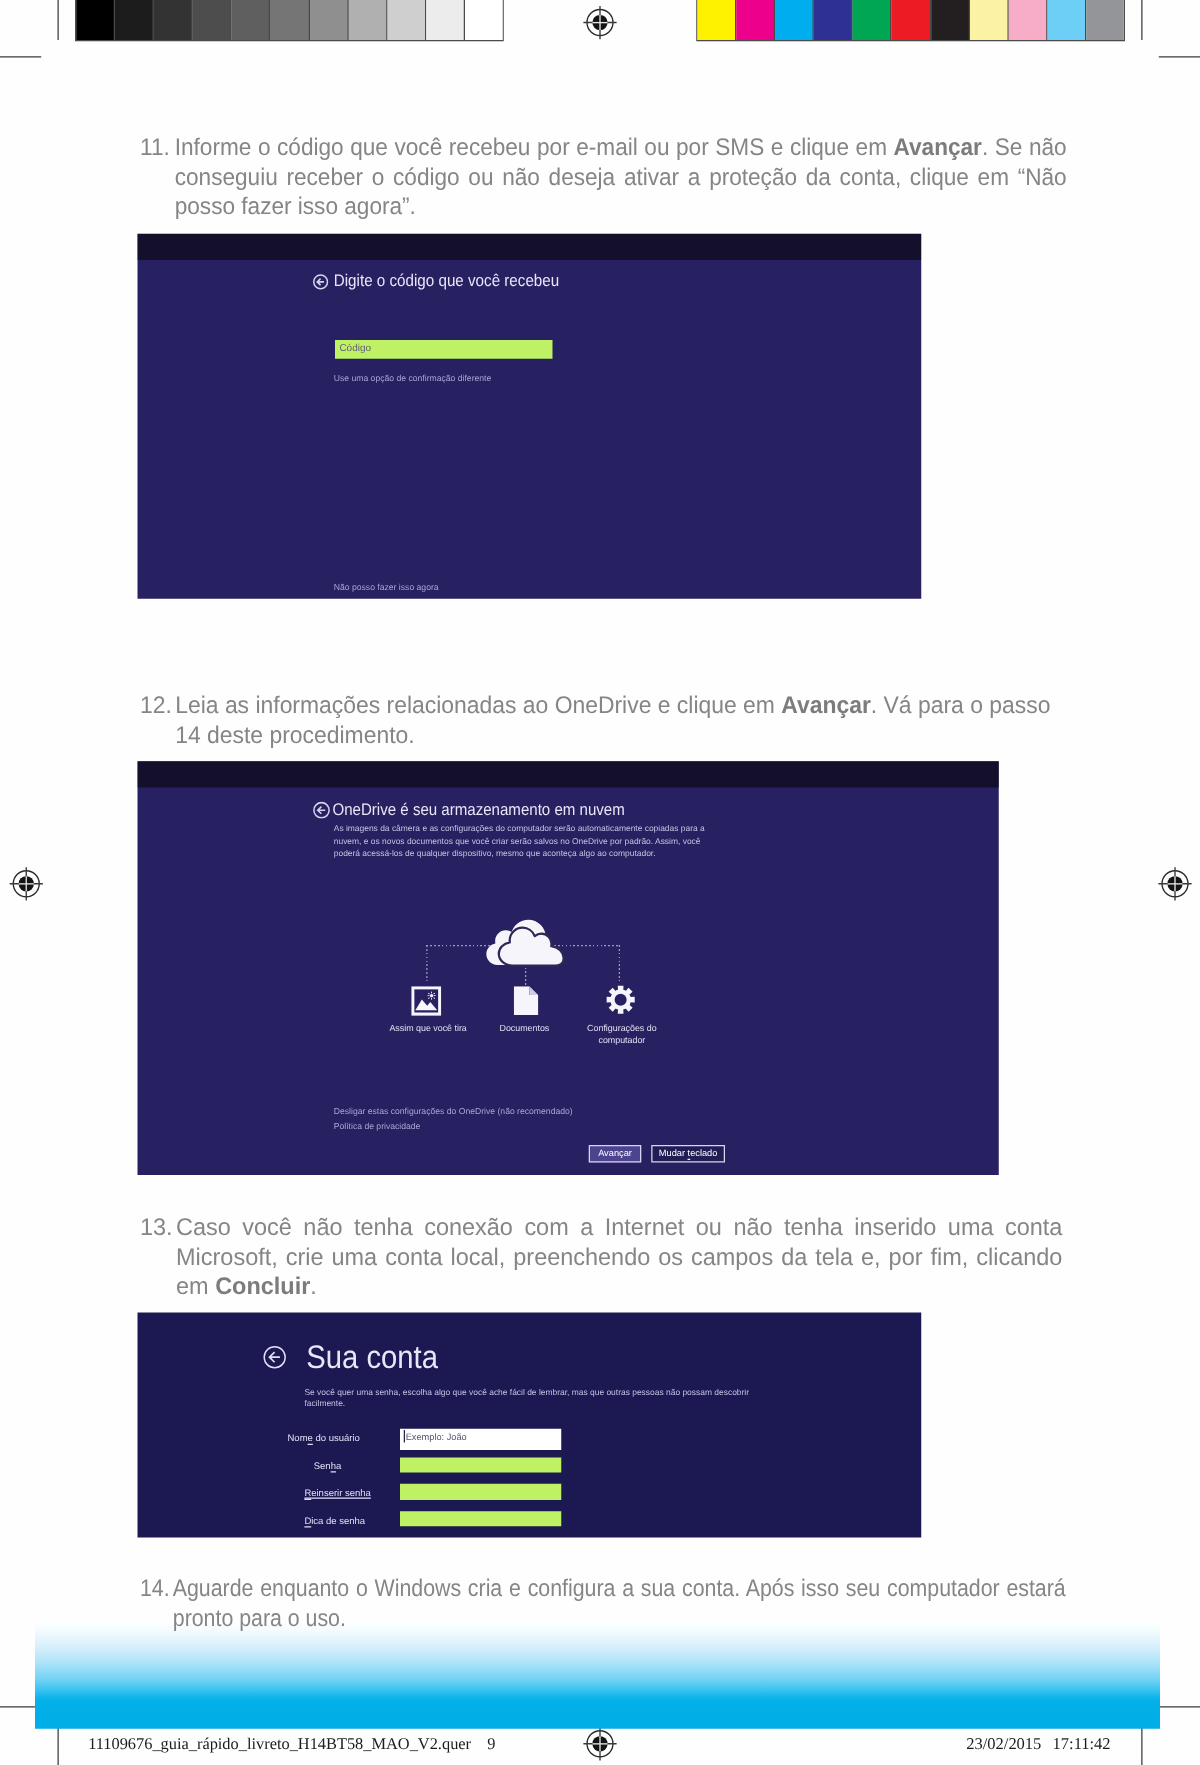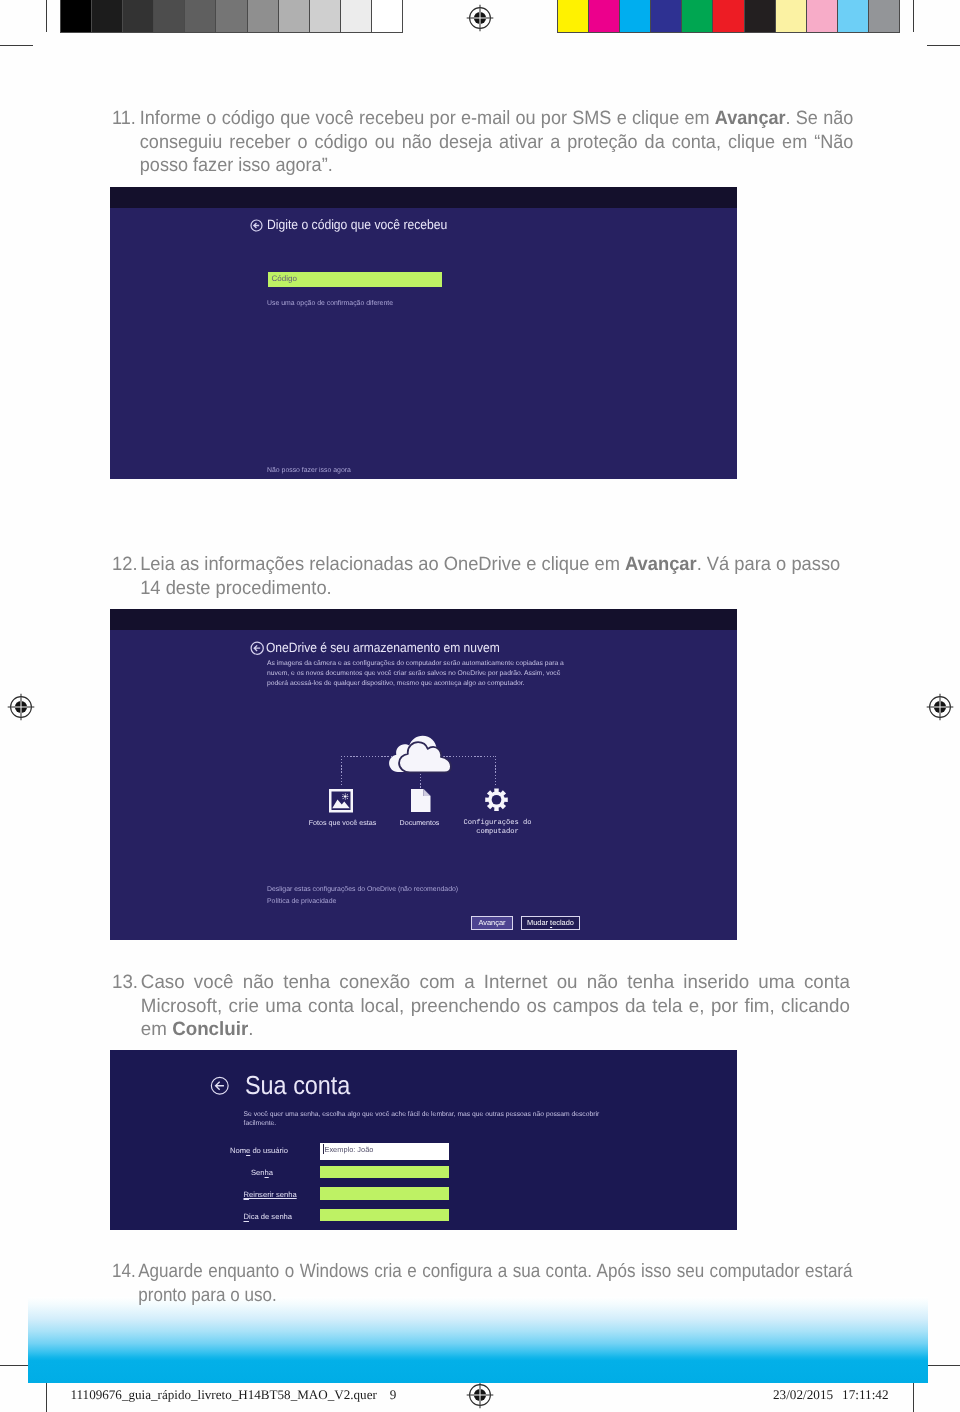--- a/index.html
+++ b/index.html
@@ -160,21 +160,21 @@
     <div class="wlink" style="left:157px;top:112.7px;font-size:6.9px;">Use uma opção de confirmação diferente</div>
 
     <div class="wlink" style="left:157px;top:279.5px;font-size:6.9px;">Não posso fazer isso agora</div>
 
     <div class="wbtn primary" style="left:361px;top:307px;width:42px;height:13.5px;font-size:7.4px;">Avançar</div>
     <div class="wbtn secondary" style="left:411px;top:307px;width:59px;height:13.5px;font-size:7.4px;white-space:nowrap;">
       <span>Mudar <span class="u">t</span>eclado</span>
     </div>
   </div>
 
-  <div class="shot" style="left:110px;top:609px;width:627px;height:331px;">
+  <div class="shot" style="left:110px;top:609px;width:689px;height:331px;">
     <div class="topband" style="height:21px;background:#14102c;"></div>
 
     <div class="backbtn" style="left:139.5px;top:31.5px;width:14.4px;height:14.4px;">
       <svg width="14.4" height="14.4" viewBox="0 0 26 26">
         <circle cx="13" cy="13" r="11" fill="none" stroke="#d5d1ee" stroke-width="2.2"></circle>
         <path d="M18.4 13 H8.6 M12.9 7.9 L7.6 13 L12.9 18.1" fill="none" stroke="#d5d1ee" stroke-width="2.4" stroke-linecap="butt" stroke-linejoin="miter"></path>
       </svg>
     </div>
     <div class="wtitle" style="left:156.3px;top:31px;font-size:13.4px;transform:scaleX(0.9);transform-origin:0 0;">OneDrive é seu armazenamento em nuvem</div>
 
@@ -225,23 +225,23 @@
     <div style="position:absolute;left:375px;top:179px;width:23px;height:24px;">
       <svg width="23" height="24" viewBox="0 0 100 104">
         <g class="gearteeth" fill="#f6f5fb">
             <path d="M40.90 19.28 L40.03 2.00 L59.97 2.00 L59.10 19.28 Z M66.00 22.14 L77.60 9.31 L91.69 23.40 L78.86 35.00 Z M81.72 41.90 L99.00 41.03 L99.00 60.97 L81.72 60.10 Z M78.86 67.00 L91.69 78.60 L77.60 92.69 L66.00 79.86 Z M59.10 82.72 L59.97 100.00 L40.03 100.00 L40.90 82.72 Z M34.00 79.86 L22.40 92.69 L8.31 78.60 L21.14 67.00 Z M18.28 60.10 L1.00 60.97 L1.00 41.03 L18.28 41.90 Z M21.14 35.00 L8.31 23.40 L22.40 9.31 L34.00 22.14 Z " fill="#f6f5fb"></path>
           </g>
         <circle cx="50" cy="51" r="36" fill="#f6f5fb"></circle>
         <circle cx="50" cy="51" r="21" fill="#272161"></circle>
       </svg>
     </div>
 
-    <div class="wlabel" style="left:186px;top:210px;width:93px;text-align:center;font-size:7.1px;line-height:8.6px;">Fotos que você estas</div>
+    <div class="wlabel" style="left:186px;top:210px;width:93px;text-align:center;font-size:7.1px;line-height:8.6px;">Assim que você tira</div>
     <div class="wlabel" style="left:263px;top:210px;width:93px;text-align:center;font-size:7.1px;line-height:8.6px;">Documentos</div>
-    <div class="wlabel" style="left:341px;top:210px;width:93px;text-align:center;font-size:7.1px;line-height:8.6px;font-family:Liberation Mono, monospace;">Configurações do computador</div>
+    <div class="wlabel" style="left:341px;top:210px;width:93px;text-align:center;font-size:7.1px;line-height:8.6px;">Configurações do computador</div>
 
     <div class="wlink" style="left:157px;top:276.5px;font-size:6.9px;">Desligar estas configurações do OneDrive (não recomendado)</div>
     <div class="wlink" style="left:157px;top:289px;font-size:6.9px;">Política de privacidade</div>
 
     <div class="wbtn primary" style="left:361px;top:307px;width:42px;height:13.5px;font-size:7.4px;">Avançar</div>
     <div class="wbtn secondary" style="left:411px;top:307px;width:59px;height:13.5px;font-size:7.4px;white-space:nowrap;">
       <span>Mudar <span class="u">t</span>eclado</span>
     </div>
   </div>
 

